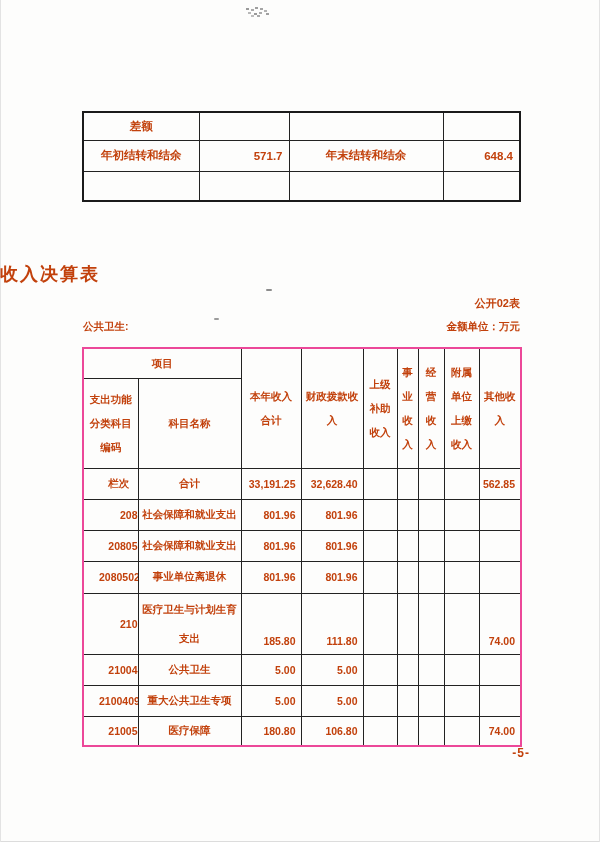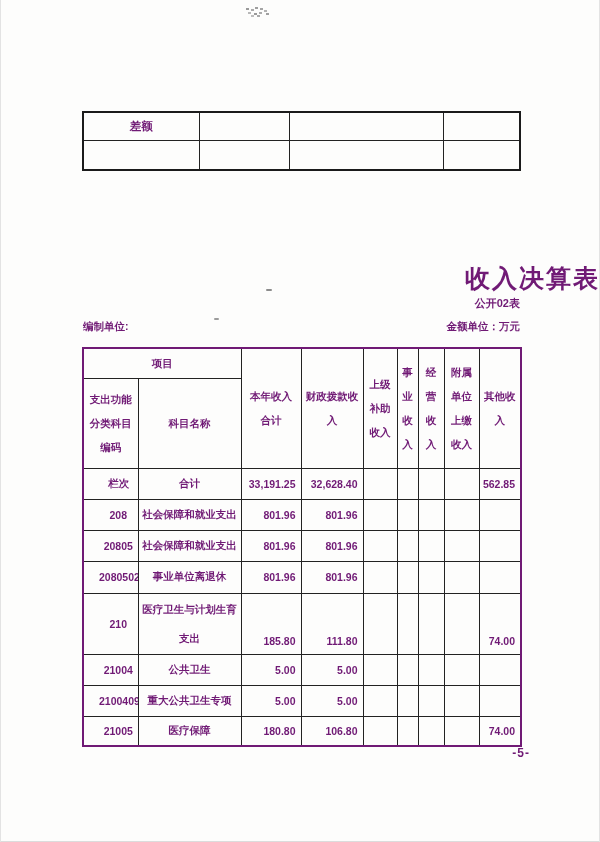--- a/index.html
+++ b/index.html
@@ -1,20 +1,20 @@
 <!DOCTYPE html>
 <html><head>
 <meta charset="utf-8">
 <style>
   html,body { margin:0; padding:0; background:#ffffff; }
   .page {
     position:relative; width:600px; height:842px;
     background:#fdfdfc;
     font-family:"Liberation Sans", sans-serif;
-    color:#701a75;
+    color:#c2410c;
     overflow:hidden;
     box-shadow: inset 1px 0 0 #e3e3e3, inset -1px 0 0 #e3e3e3, inset 0 -1px 0 #dcdcdc;
   }
 
   
   .smudge {
     position:absolute; left:246px; top:8px; width:3px; height:2px; background:#9a9a9a;
     box-shadow: 5px 1px 0 #ababab, 9px -1px 0 #9f9f9f, 14px 0 0 #a5a5a5,
                 18px 2px 0 #b3b3b3, 2px 4px 0 #b8b8b8, 8px 5px 0 #9a9a9a,
                 13px 4px 0 #ababab, 20px 5px 0 #a0a0a0, 5px 7px 0 #bdbdbd, 11px 7px 0 #aaaaaa;
@@ -29,35 +29,35 @@
   .carryover { left:82px; top:111px; width:437px; border:2px solid #1b1b1b; }
   .carryover td { font-size:11.5px; font-weight:bold; }
   .carryover .lbl { text-align:center; }
   .carryover .num { text-align:right; padding-right:6px; }
 
   .rh28{height:28px;} .rh30{height:30px;} .rh31{height:31px;}
   .rh32{height:32px;} .rh61{height:61px;} .rh90{height:90px;}
 
   
   .title {
-    position:absolute; left:0; top:262px; width:600px; text-align:right;
-    font-size:25px; font-weight:bold; letter-spacing:2px;font-family:Liberation Serif, serif;
+    position:absolute; left:0; top:262px; width:600px; text-align:left;
+    font-size:18px; font-weight:bold; letter-spacing:2px;font-family:Liberation Serif, serif;
   }
   .table-code { position:absolute; right:80px; top:296px; font-size:11px; font-weight:bold; }
   .prepared   { position:absolute; left:83px;  top:320px; font-size:10.5px; font-weight:bold; }
   .unit       { position:absolute; right:80px; top:320px; font-size:10.5px; font-weight:bold; }
 
   
-  .income { left:82px; top:347px; width:438px; border:2px solid #701a75; }
+  .income { left:82px; top:347px; width:438px; border:2px solid #ec4899; }
   .income td { font-size:10.5px; }
   .income .hc {
     text-align:center; font-weight:bold; line-height:24px;
     word-break:break-all; padding:0 4px; vertical-align:middle;
   }
-  .income .code { text-align:center; padding-left:15px; font-weight:bold; }
+  .income .code { text-align:right; padding-left:15px; font-weight:bold; }
   .income .code.center { text-align:center; padding-left:16px; }
   .income .name {
     text-align:center; font-weight:bold; white-space:pre-line;
     word-break:break-all; padding:0 1px;
   }
   .income .num { text-align:right; padding-right:5px; font-weight:bold;margin-top:27px; }
   .income .vb  { vertical-align:bottom; padding-bottom:7px; }
   .income .tallname { line-height:29px; }
 
   .pageno { position:absolute; right:70px; top:746px; font-size:12px; font-weight:bold; letter-spacing:1px; }
@@ -78,32 +78,38 @@
         <col style="width:154px">
         <col style="width:77px">
       </colgroup>
     <tbody>
         <tr class="rh28">
       <td class="lbl">差额</td>
       <td class="num"></td>
       <td class="lbl"></td>
       <td class="num"></td>
     </tr>
+    <tr class="rh31">
+      <td class="lbl">年初结转和结余</td>
+      <td class="num">571.7</td>
+      <td class="lbl">年末结转和结余</td>
+      <td class="num">648.4</td>
+    </tr>
     <tr class="rh30">
       <td class="lbl"></td>
       <td class="num"></td>
       <td class="lbl"></td>
       <td class="num"></td>
     </tr>
   </tbody>
     </table>
 
   <div class="title">收入决算表</div>
   <div class="table-code">公开02表</div>
-  <div class="prepared">编制单位:</div>
+  <div class="prepared">公共卫生:</div>
   <div class="unit">金额单位：万元</div>
 
   <table class="income">
     <colgroup>
       <col style="width:55px">
         <col style="width:103px">
         <col style="width:60px">
       <col style="width:62px">
         <col style="width:34px">
         <col style="width:21px">

